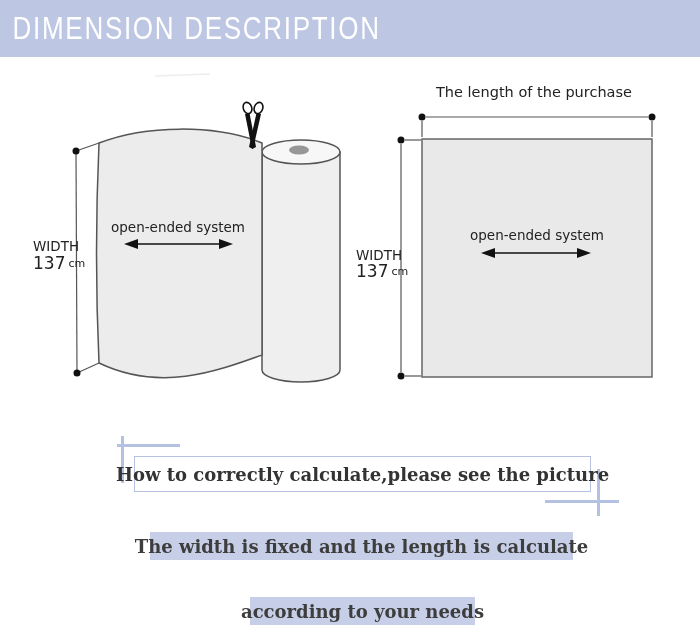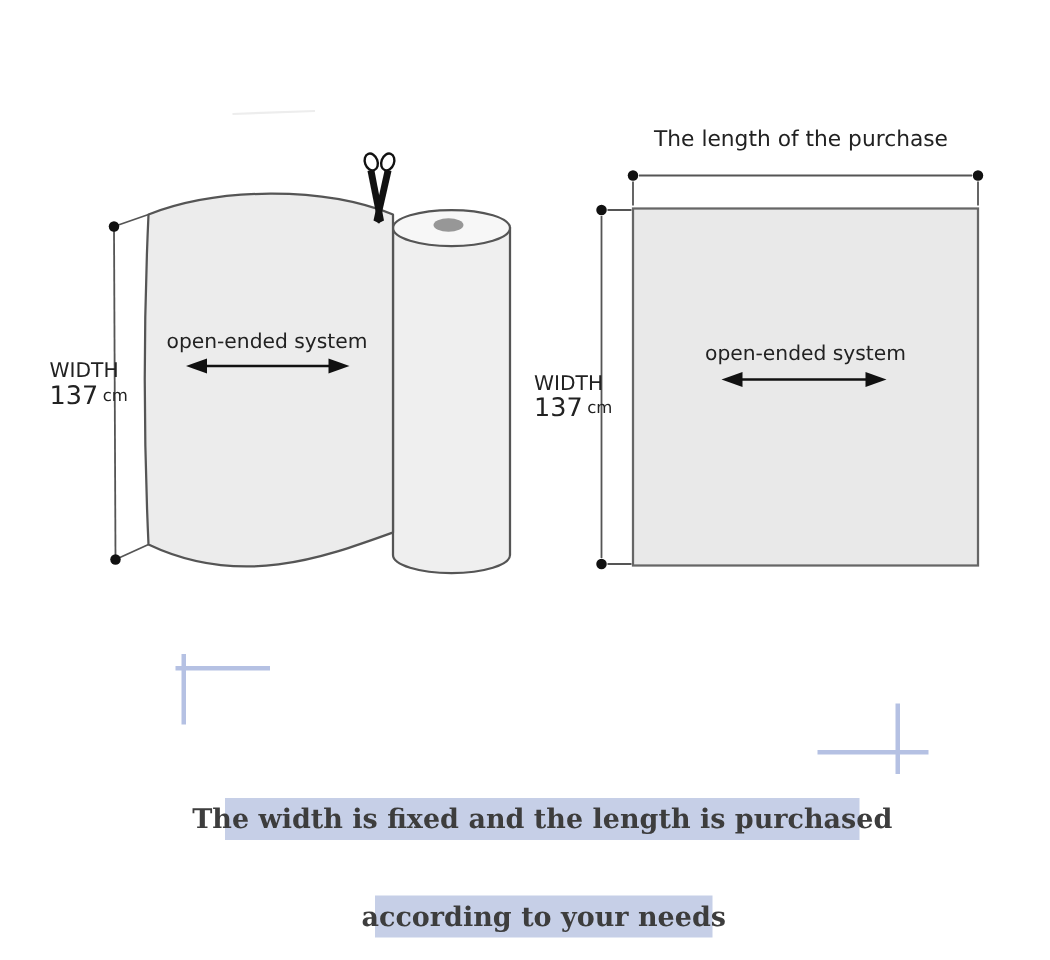--- a/index.html
+++ b/index.html
@@ -40,20 +40,23 @@
   .deco-tl-v{left:121px;top:436px;width:3px;height:47px;}
   .deco-tl-h{left:117px;top:444px;width:63px;height:3px;}
   .deco-br-v{left:597px;top:469px;width:3px;height:47px;}
   .deco-br-h{left:545px;top:500px;width:74px;height:3px;}
 </style>
 </head>
 <body>
 
 <div id="stage">
 
+  <div class="header-bar">
+    <div class="header-title">DIMENSION DESCRIPTION</div>
+  </div>
 
   <svg class="diag" style="left:20px;top:60px;" width="330" height="340" viewBox="20 60 330 340">
 
     <line x1="155" y1="76" x2="210" y2="74" stroke="#ededed" stroke-width="1.5"></line>
 
     <g>
       <path d="M262,152 L262,370 A39,12 0 0 0 340,370 L340,152 Z" fill="#efefef" stroke="#555" stroke-width="1.5"></path>
       <ellipse cx="301" cy="152" rx="39" ry="12" fill="#f7f7f7" stroke="#555" stroke-width="1.5"></ellipse>
       <ellipse cx="299" cy="150" rx="10" ry="4.5" fill="#979797"></ellipse>
     </g>
@@ -131,21 +134,24 @@
       <polygon points="481,253 495,248 495,258" fill="#111"></polygon>
       <polygon points="591,253 577,248 577,258" fill="#111"></polygon>
     </g>
   </svg>
 
   <div class="deco deco-tl-v"></div>
   <div class="deco deco-tl-h"></div>
   <div class="deco deco-br-v"></div>
   <div class="deco deco-br-h"></div>
 
+  <div class="note-box">
+    <span>How to correctly calculate,please see the picture</span>
+  </div>
 
   <div class="hl hl-1">
-    <span>The width is fixed and the length is purchased</span>
+    <span>The width is fixed and the length is calculate</span>
   </div>
   <div class="hl hl-2">
     <span>according to your needs</span>
   </div>
 
 </div>
 
 </body></html>

